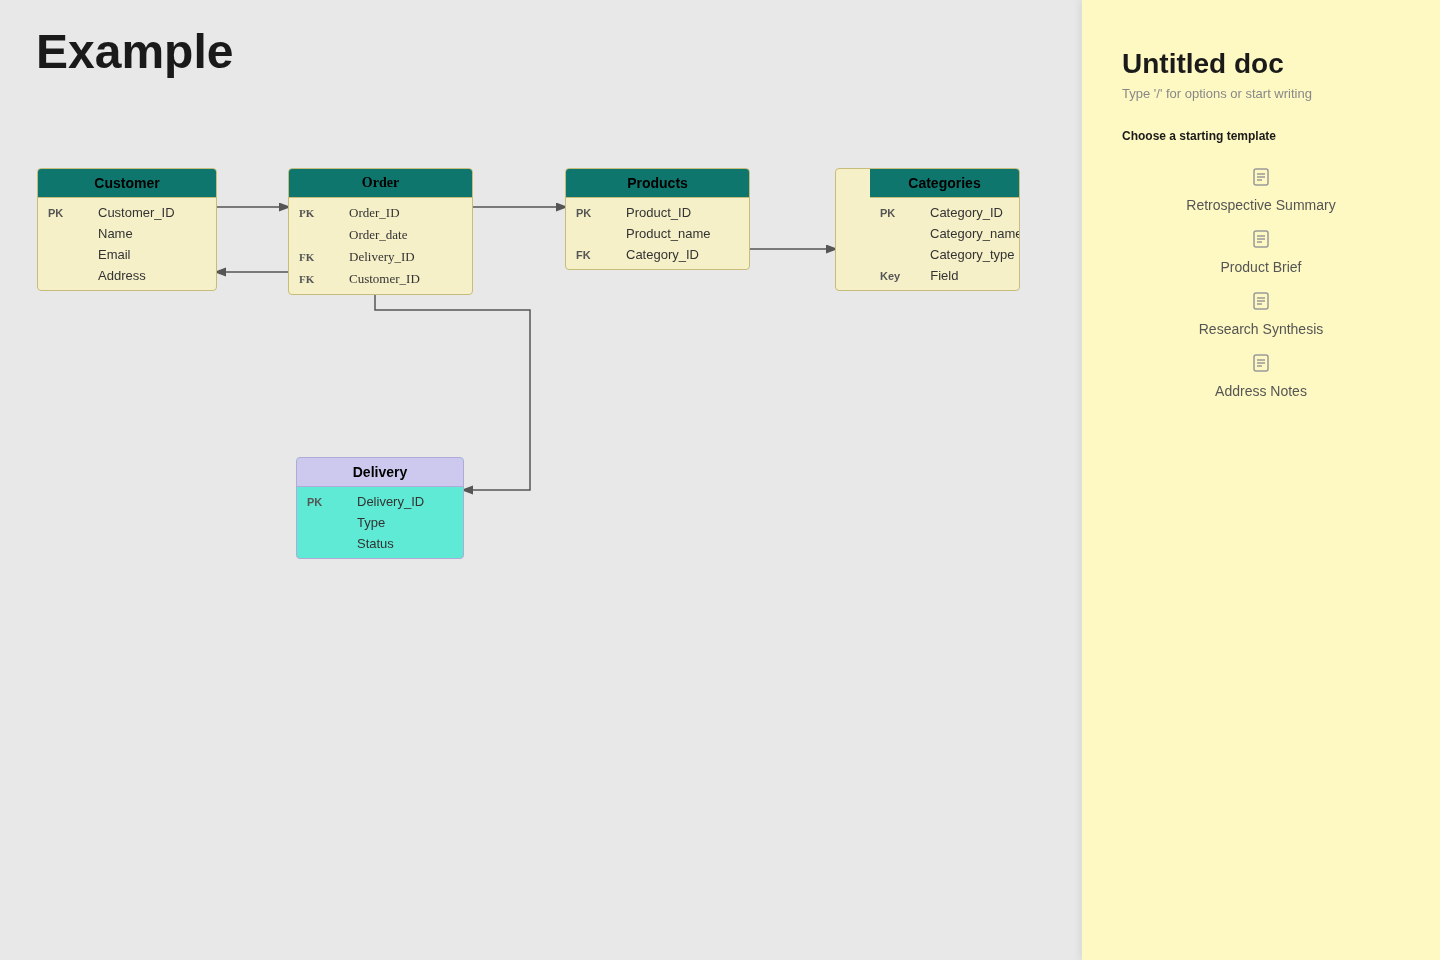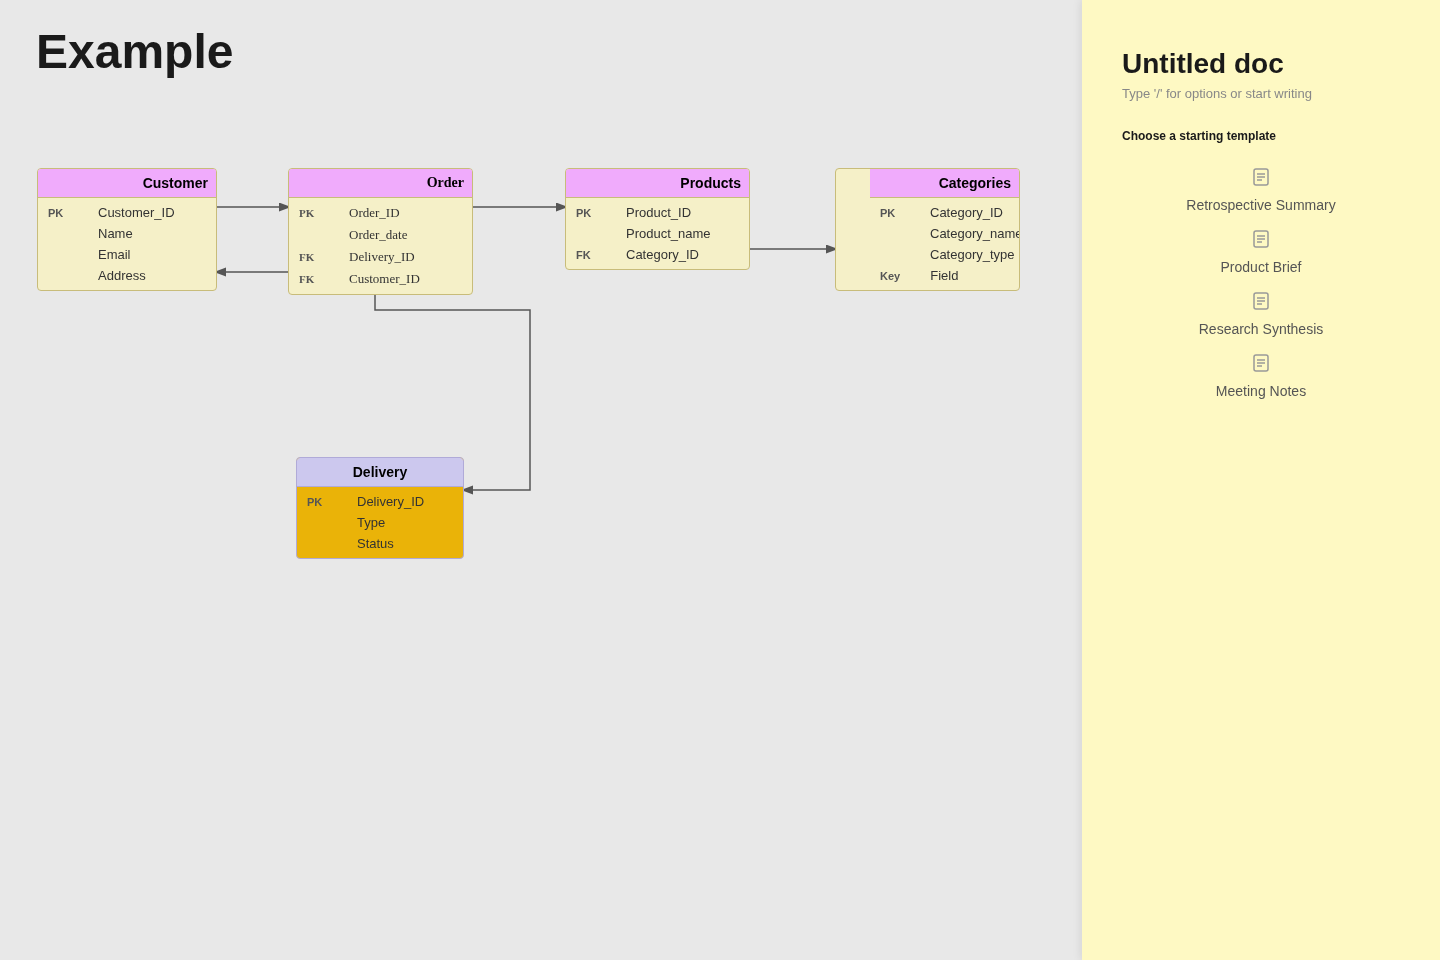--- a/index.html
+++ b/index.html
@@ -67,28 +67,27 @@
       color: #333;
       margin-left: 18px;
     }
 
     
     .entity-yellow {
       background: #f5f0c8;
       border: 1.5px solid #c8bc7a;
     }
     .entity-yellow .entity-header {
-      background: #f0abfc;
+      background: #0f766e;
       border-bottom: 1.5px solid #c8bc7a;
-      text-align: right;
     }
 
     
     .entity-purple {
-      background: #eab308;
+      background: #5eead4;
       border: 1.5px solid #b0aad8;
     }
     .entity-purple .entity-header {
       background: #ccc8ee;
       border-bottom: 1.5px solid #b0aad8;
     }
 
     
     .connectors {
       position: absolute;
@@ -318,15 +317,15 @@
     <span class="template-label">Research Synthesis</span>
   </div>
 
   <div class="template-item">
     <svg class="template-icon" viewBox="0 0 20 20" fill="none" stroke="#999" stroke-width="1.5">
       <rect x="3" y="2" width="14" height="16" rx="2"></rect>
       <line x1="6" y1="7" x2="14" y2="7"></line>
       <line x1="6" y1="10" x2="14" y2="10"></line>
       <line x1="6" y1="13" x2="11" y2="13"></line>
     </svg>
-    <span class="template-label">Meeting Notes</span>
+    <span class="template-label">Address Notes</span>
   </div>
 </div>
 
 </body></html>

